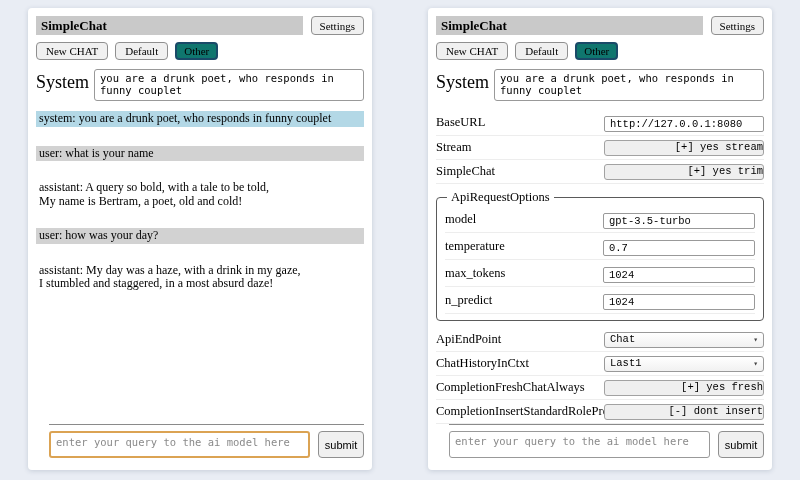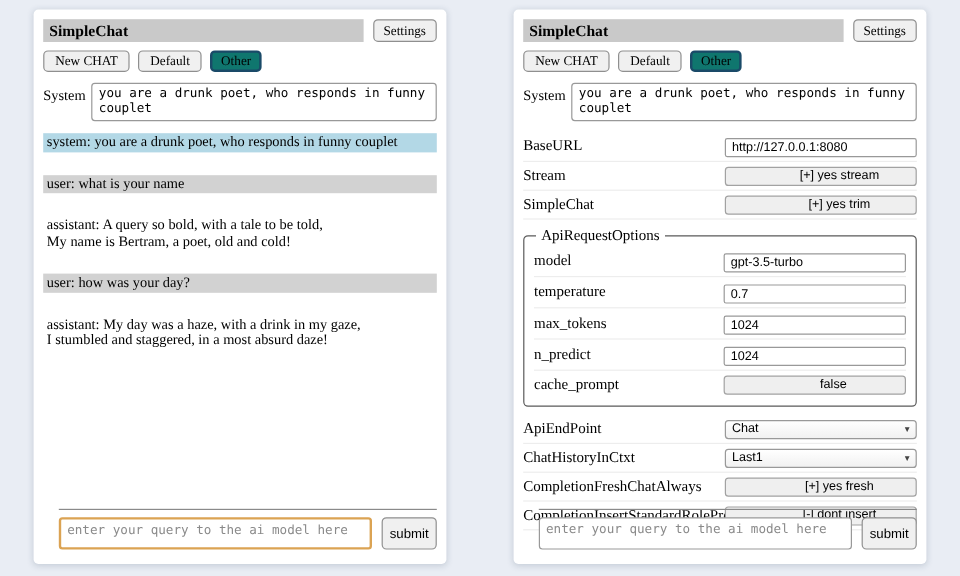--- a/index.html
+++ b/index.html
@@ -48,21 +48,21 @@
   .toolbar { margin-top: 7px; display: flex; gap: 7px; }
   .toolbar .btn { padding: 1px 9px; }
   .btn.active {
     background: #0f766e;
     border: 2px solid #1a4a68;
     padding: 0 7px;
   }
 
   
   .system-row { margin-top: 9px; display: flex; align-items: flex-start; }
-  .system-row .sys-label { font-size: 12px; padding-top: 3px; margin-right: 5px; }
+  .system-row .sys-label { font-size: 18px; padding-top: 3px; margin-right: 5px; }
   .system-row textarea {
     flex: 1;
     height: 32px;
     resize: none;
     border: 1px solid #999;
     border-radius: 3px;
     font-family: "DejaVu Sans Mono", monospace;
     font-size: 10.5px;
     padding: 2px 5px;
     color: #000;
@@ -88,35 +88,35 @@
     display: flex;
     align-items: center;
     padding: 3.5px 0;
     border-bottom: 1px solid #ededed;
   }
   .srow .s-label { width: 168px; font-size: 12.5px; }
   .srow .s-ctl { flex: 1; }
   input.ctl, .ctl-btn, .sel {
     width: 100%;
     height: 16px;
-    font-family: Liberation Sans, sans-serif;
+    font-family: Liberation Mono, monospace;
     font-size: 10.5px;
   }
   input.ctl {
     border: 1px solid #999;
     border-radius: 2px;
     padding: 1px 5px;
     color: #000;
   }
   input.ctl::placeholder { color: #9a9a9a; }
   .ctl-btn {
     background: #efefef;
     border: 1px solid #a2a2a2;
     border-radius: 3px;
-    text-align: center;
+    text-align: right;
     line-height: 13px;
     cursor: pointer;
     display: block;
     color: #000;
     padding-left: 31px;
   }
   fieldset.api-opts {
     margin: 6px 0 7px 0;
     border: 1px solid #5a5a5a;
     border-radius: 4px;
@@ -266,26 +266,20 @@
       <div class="srow">
         <span class="s-label">max_tokens</span>
         <span class="s-ctl"><input class="ctl" value="1024" style=""></span>
       </div>
 
       <div class="srow">
         <span class="s-label">n_predict</span>
         <span class="s-ctl"><input class="ctl" value="1024" style=""></span>
       </div>
 
-      <div class="srow" style="border-bottom:none">
-        <span class="s-label">cache_prompt</span>
-        <span class="s-ctl">
-            <button class="ctl-btn">false</button>
-          </span>
-      </div>
     </fieldset>
 
     <div class="srow">
       <span class="s-label">ApiEndPoint</span>
       <span class="s-ctl">
         <div class="sel">
           <span class="sel-value">Chat</span>
           <span class="chev">▾</span>
         </div>
       </span>

